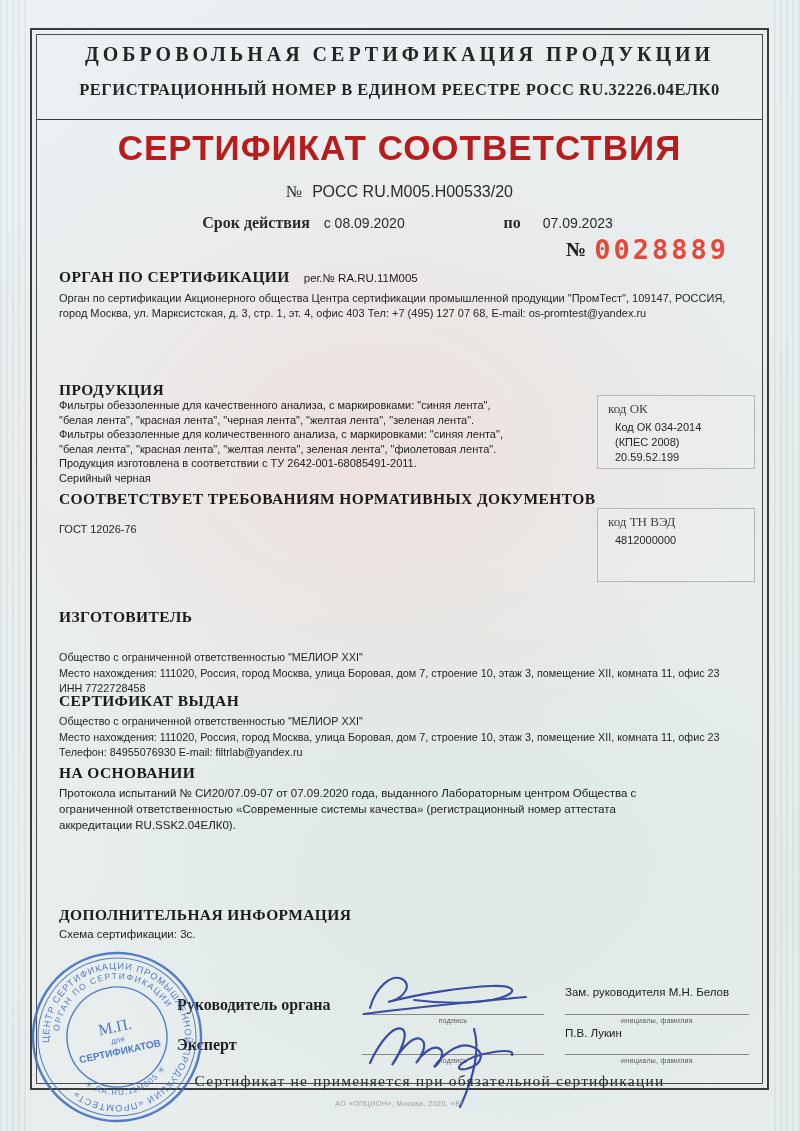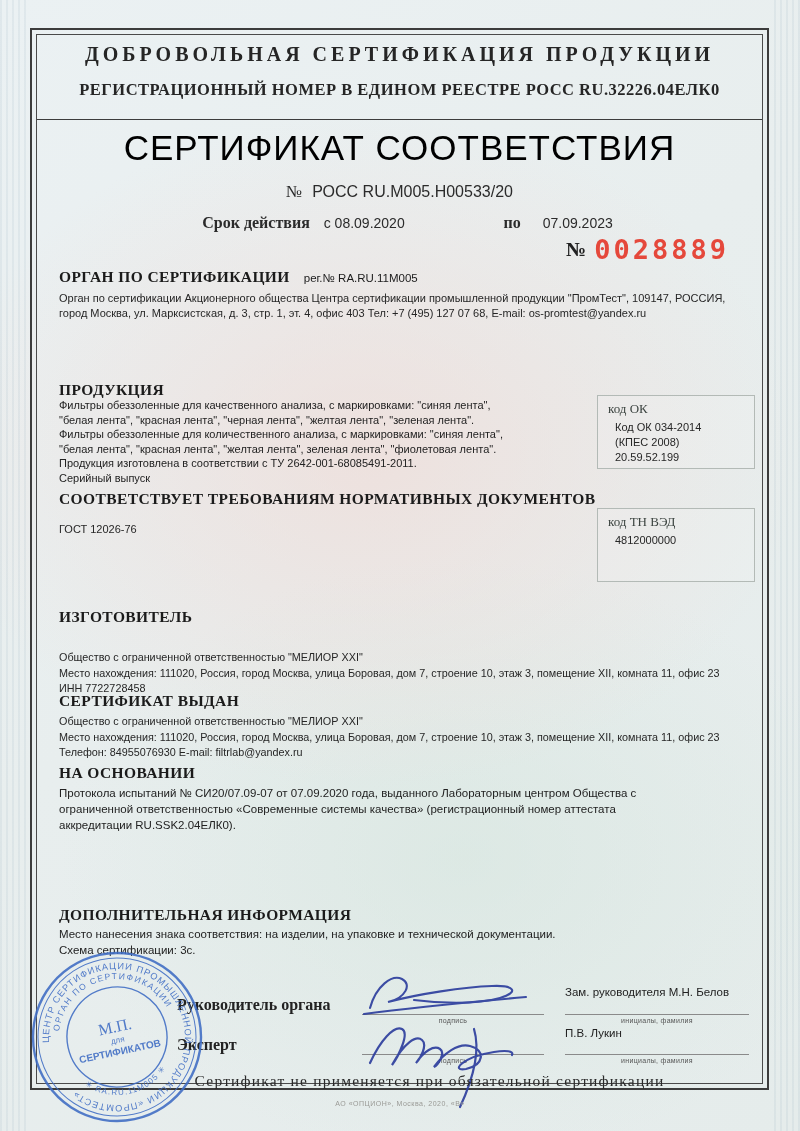--- a/index.html
+++ b/index.html
@@ -20,21 +20,21 @@
     border:2px solid #3c3c3c;box-sizing:border-box;}
   .frame-inner{position:absolute;inset:4px;border:1px solid #4a4a4a;pointer-events:none;}
 
   .abs{position:absolute;}
   .ctr{left:0;right:0;text-align:center;}
 
   .hdr1{top:13px;font:bold 20px "Liberation Serif",serif;letter-spacing:4px;color:#252525;}
   .hdr2{top:50px;font:bold 16.5px "Liberation Serif",serif;letter-spacing:.5px;color:#252525;}
   .hdr-rule{top:89px;left:5px;right:5px;border-top:1.5px solid #3c3c3c;}
 
-  .doc-title{top:98px;font-weight:400;font-size:35px;letter-spacing:1px;color:#000000;
+  .doc-title{top:98px;font-weight:700;font-size:35px;letter-spacing:1px;color:#b91c1c;
     font-family:"Liberation Sans",sans-serif;font-stretch:condensed;}
   .cert-no{top:152px;font-size:16px;color:#2b2b2b;}
   .cert-no .nosign{font-family:"Liberation Serif",serif;font-size:17px;margin-right:10px;}
   .validity{top:184px;font-size:14px;color:#2b2b2b;padding-left:16px;}
   .validity .lbl{font:bold 16px "Liberation Serif",serif;margin-right:10px;}
   .validity .from{margin-right:95px;}
   .validity .to-lbl{font:bold 16px "Liberation Serif",serif;margin-right:18px;}
   .blank-no{top:204px;right:38px;text-align:right;}
   .blank-no .nosign{font:bold 20px "Liberation Serif",serif;color:#222;margin-right:8px;vertical-align:3px;}
   .blank-no .digits{font:bold 27px "DejaVu Sans Mono",monospace;letter-spacing:3px;color:#e5483b;}
@@ -131,21 +131,21 @@
   </div>
   <div class="abs body-txt organ-txt">Орган по сертификации Акционерного общества Центра сертификации промышленной продукции "ПромТест", 109147, РОССИЯ, город Москва, ул. Марксистская, д. 3, стр. 1, эт. 4, офис 403 Тел: +7 (495) 127 07 68, E-mail: os-promtest@yandex.ru</div>
 
   <div class="abs sec-h prod-h">ПРОДУКЦИЯ</div>
   <div class="abs prod-lines">
     <div>Фильтры обеззоленные для качественного анализа, с маркировками: "синяя лента",</div>
     <div>"белая лента", "красная лента", "черная лента", "желтая лента", "зеленая лента".</div>
     <div>Фильтры обеззоленные для количественного анализа, с маркировками: "синяя лента",</div>
     <div>"белая лента", "красная лента",  "желтая лента", зеленая лента", "фиолетовая лента".</div>
     <div>Продукция изготовлена в соответствии с ТУ 2642-001-68085491-2011.</div>
-    <div>Серийный выпуск</div>
+    <div>Серийный черная</div>
   </div>
   <div class="abs code-box box-ok">
     <div class="cb-label">код ОК</div>
     <div class="cb-line">Код ОК 034-2014</div>
     <div class="cb-line">(КПЕС 2008)</div>
     <div class="cb-line">20.59.52.199</div>
   </div>
 
   <div class="abs sec-h compl-h">СООТВЕТСТВУЕТ ТРЕБОВАНИЯМ НОРМАТИВНЫХ ДОКУМЕНТОВ</div>
   <div class="abs body-txt gost">ГОСТ 12026-76</div>
@@ -166,21 +166,20 @@
     <div>Общество с ограниченной ответственностью "МЕЛИОР XXI"</div>
     <div>Место нахождения: 111020, Россия, город Москва, улица Боровая, дом 7, строение 10, этаж 3, помещение XII, комната 11, офис 23</div>
     <div>Телефон: 84955076930 E-mail: filtrlab@yandex.ru</div>
   </div>
 
   <div class="abs sec-h basis-h">НА ОСНОВАНИИ</div>
   <div class="abs basis-txt">Протокола испытаний № СИ20/07.09-07 от 07.09.2020 года, выданного Лабораторным центром Общества с ограниченной ответственностью «Современные системы качества» (регистрационный номер аттестата аккредитации RU.SSK2.04ЕЛК0).</div>
 
   <div class="abs sec-h add-h">ДОПОЛНИТЕЛЬНАЯ ИНФОРМАЦИЯ</div>
   <div class="abs add-lines">
-    <div>Место нанесения знака соответствия: на изделии, на упаковке и технической документации.</div>
     <div>Схема сертификации: 3с.</div>
   </div>
 
   <div class="abs sig-label1">Руководитель органа</div>
   <div class="abs sig-label2">Эксперт</div>
   <div class="abs sig-line sl1"></div>
   <div class="abs sig-line sl2"></div>
   <div class="abs sig-line nl1"></div>
   <div class="abs sig-line nl2"></div>
   <div class="cap cap-c cap1">подпись</div>

